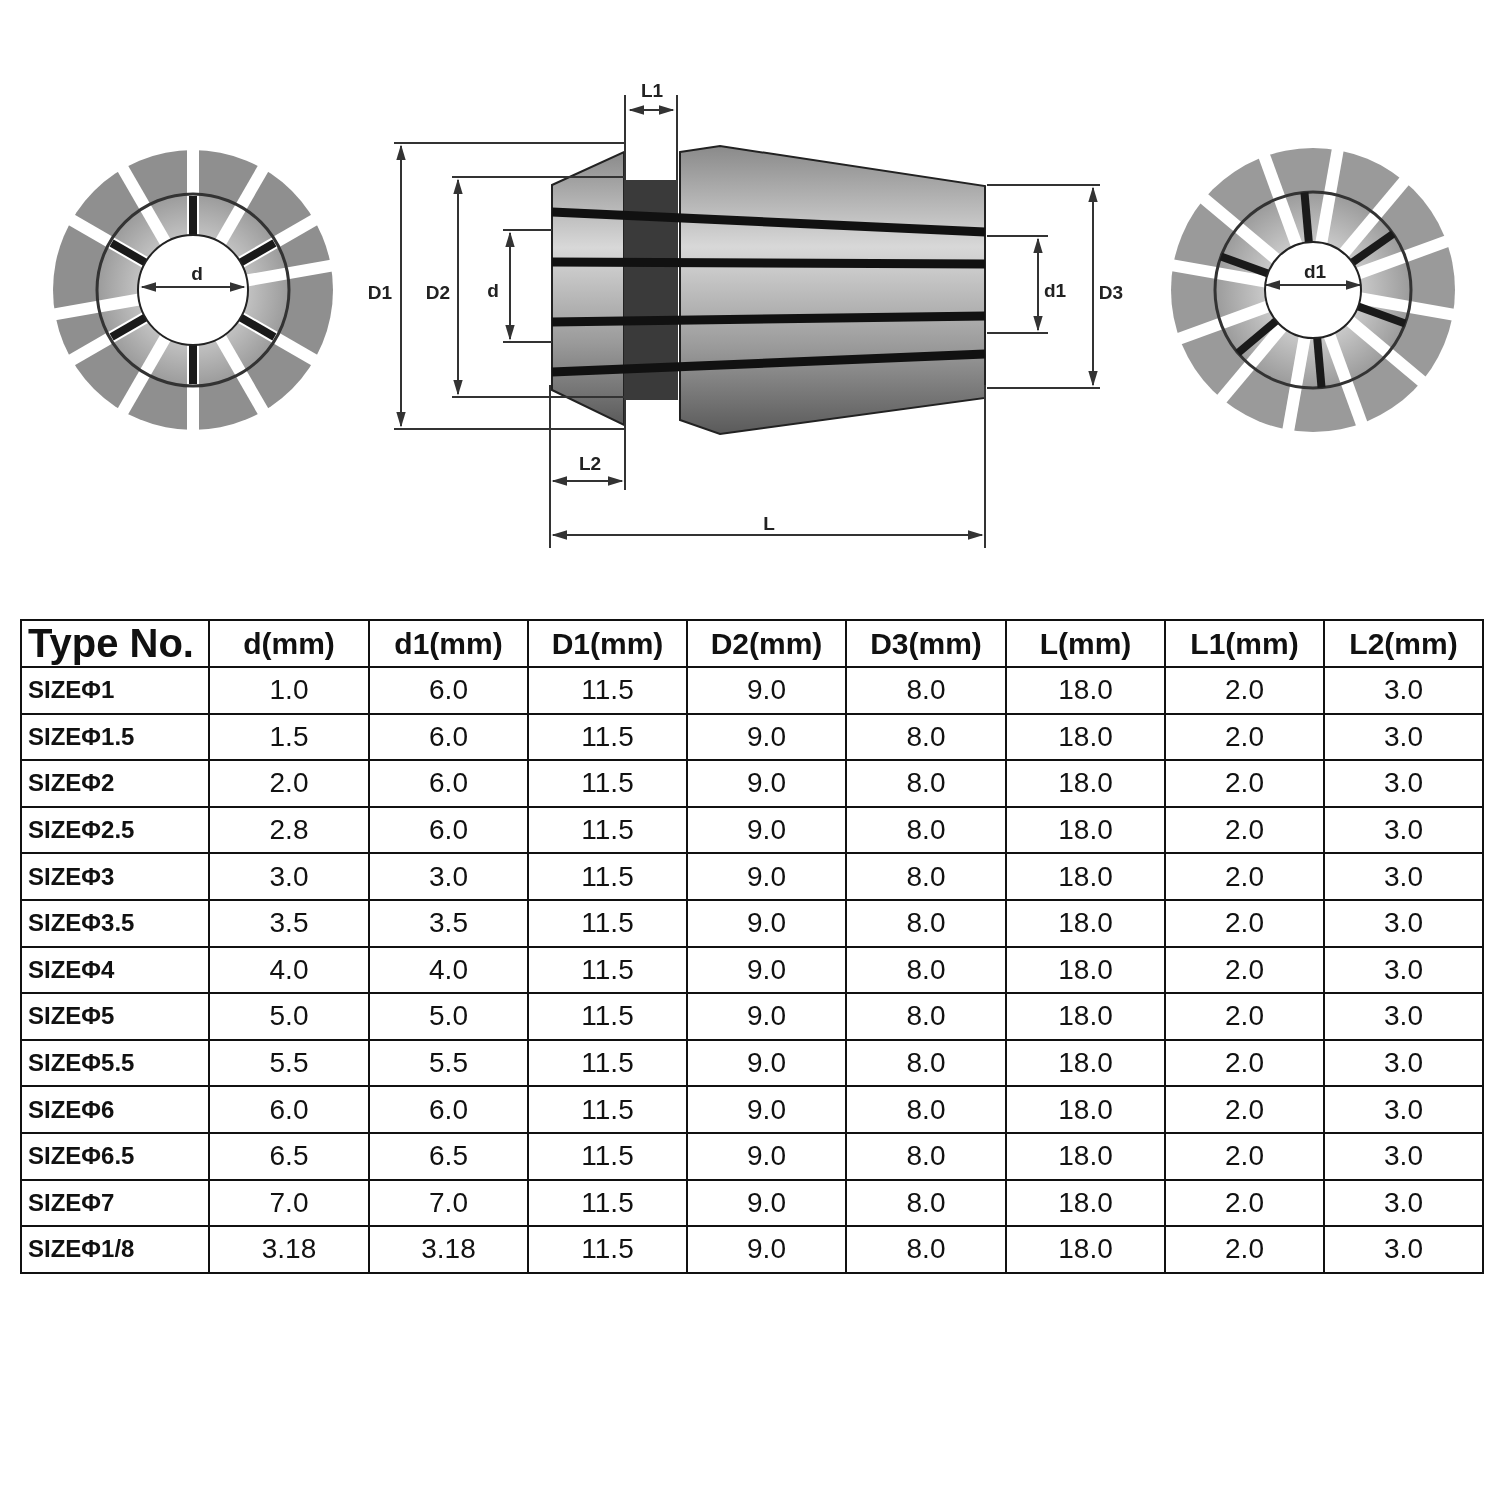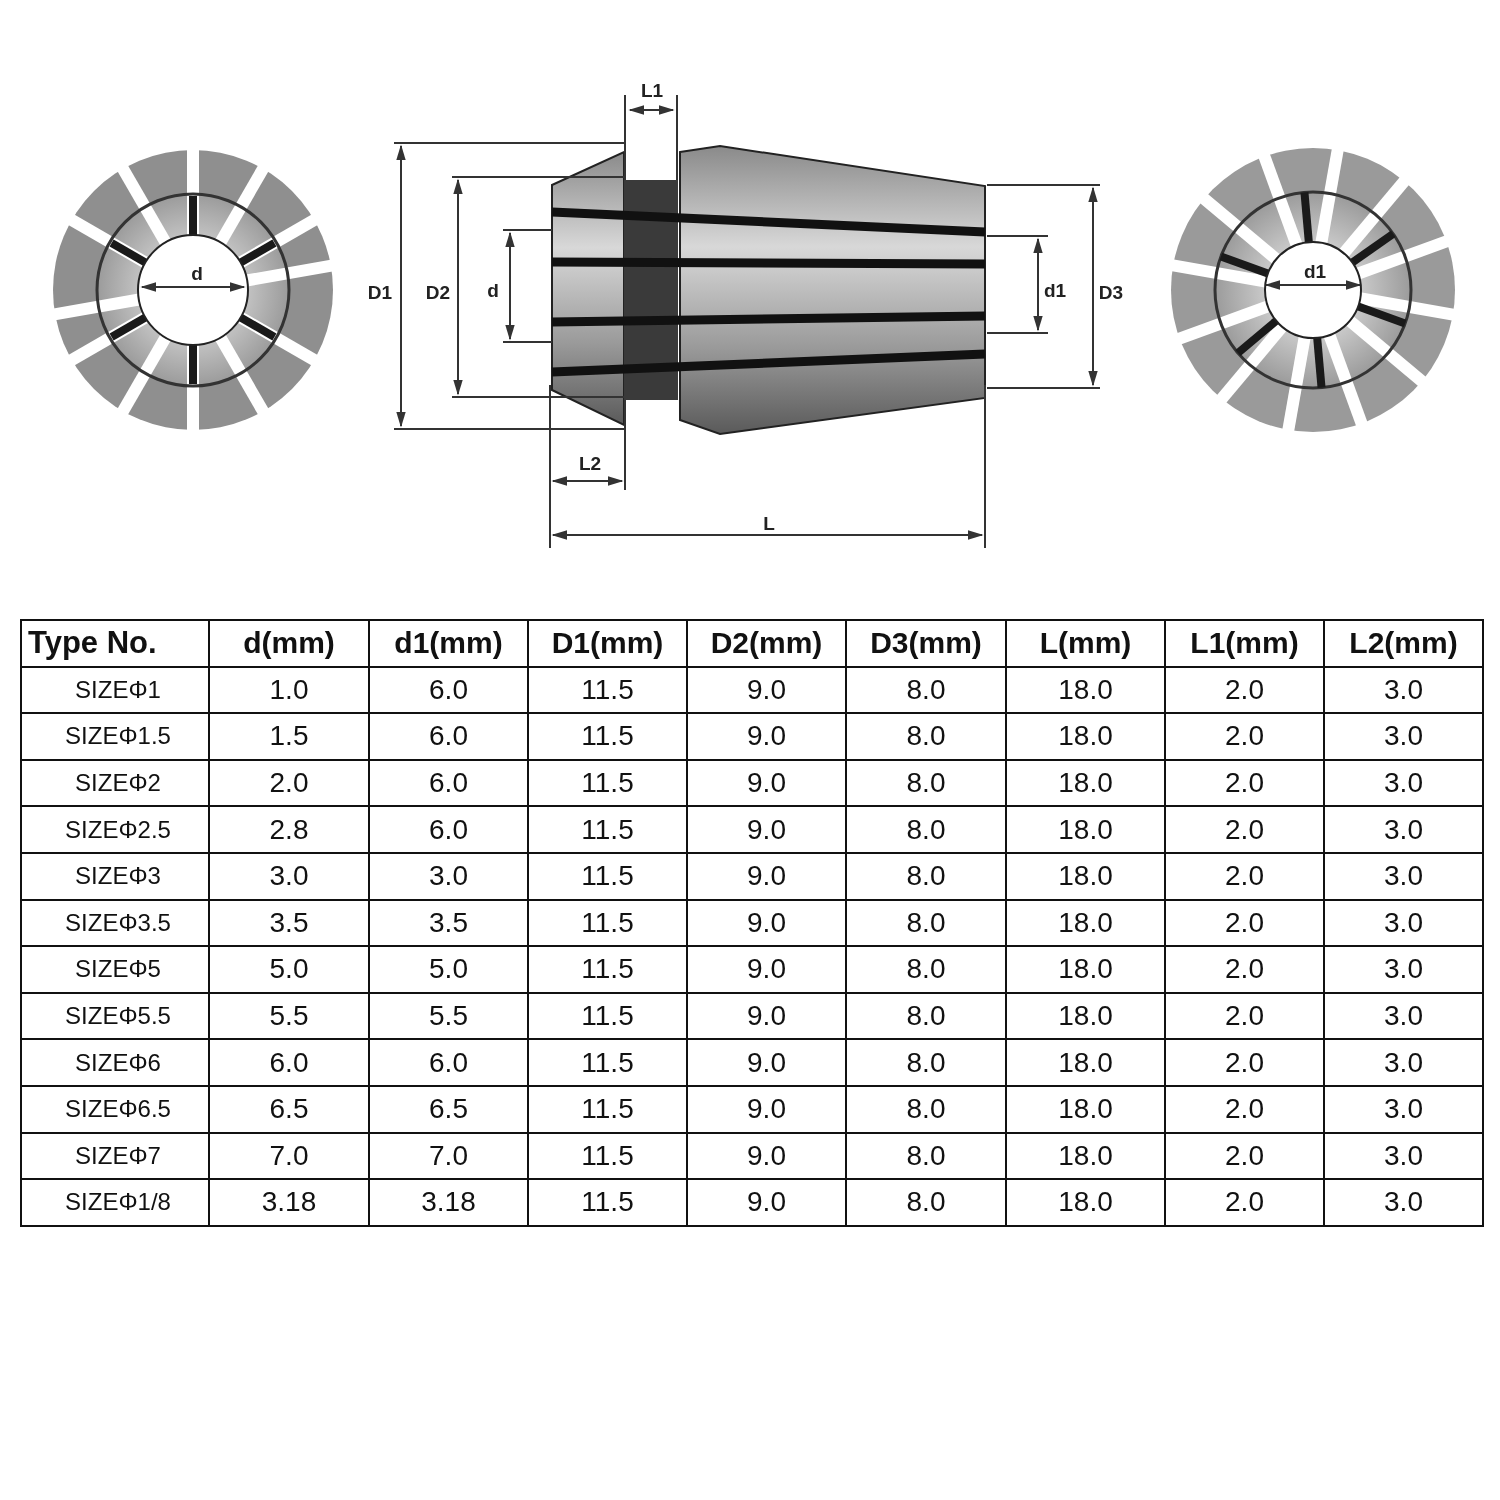--- a/index.html
+++ b/index.html
@@ -3,22 +3,22 @@
 <meta charset="utf-8">
 <style>
   html, body { margin: 0; padding: 0; background: #ffffff; }
   body { width: 1500px; height: 1500px; position: relative; overflow: hidden; font-family: "Liberation Sans", sans-serif; }
   .diagram { position: absolute; left: 0; top: 0; width: 1500px; height: 580px; }
   .diagram svg { position: absolute; left: 0; top: 0; }
   .lbl { font-family: "Liberation Sans", sans-serif; font-weight: bold; font-size: 19px; fill: #222; }
   .spec-table { position: absolute; left: 20px; top: 619px; border-collapse: collapse; table-layout: fixed; }
   .spec-table th, .spec-table td { border: 2.5px solid #111; height: 44.6px; padding: 0; text-align: center; color: #111; }
   .spec-table th { font-weight: bold; font-size: 30px; }
-  .spec-table th.type-head { text-align: left; padding-left: 6px; font-size: 31px; }
-  .spec-table td.type-cell { text-align: center; padding-left: 6px; font-weight: normal; font-size: 24px; border-radius: 23px; }
+  .spec-table th.type-head { text-align: left; padding-left: 6px; font-size: 40px; }
+  .spec-table td.type-cell { text-align: left; padding-left: 6px; font-weight: bold; font-size: 24px; border-radius: 23px; }
   .spec-table td.num { font-size: 28px; }
 </style>
 </head>
 <body>
 
 <div class="diagram">
   <svg width="1500" height="580" viewBox="0 0 1500 580">
     <defs>
       <linearGradient id="metalV" x1="0" y1="0" x2="0" y2="1">
         <stop offset="0" stop-color="#8a8a8a"></stop>
@@ -244,20 +244,31 @@
         <td class="num">3.5</td>
         <td class="num">3.5</td>
         <td class="num">11.5</td>
         <td class="num">9.0</td>
         <td class="num">8.0</td>
         <td class="num">18.0</td>
         <td class="num">2.0</td>
         <td class="num">3.0</td>
       </tr>
       <tr>
+        <td class="type-cell">SIZEΦ4</td>
+        <td class="num">4.0</td>
+        <td class="num">4.0</td>
+        <td class="num">11.5</td>
+        <td class="num">9.0</td>
+        <td class="num">8.0</td>
+        <td class="num">18.0</td>
+        <td class="num">2.0</td>
+        <td class="num">3.0</td>
+      </tr>
+      <tr>
         <td class="type-cell">SIZEΦ5</td>
         <td class="num">5.0</td>
         <td class="num">5.0</td>
         <td class="num">11.5</td>
         <td class="num">9.0</td>
         <td class="num">8.0</td>
         <td class="num">18.0</td>
         <td class="num">2.0</td>
         <td class="num">3.0</td>
       </tr>

